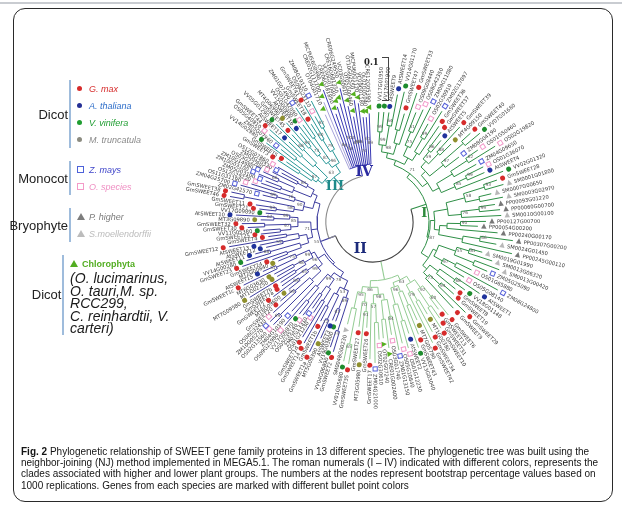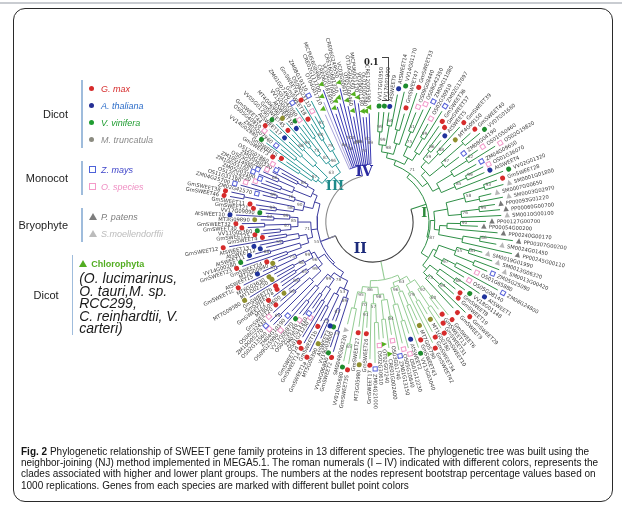--- a/index.html
+++ b/index.html
@@ -4,22 +4,22 @@
 <style>
   html,body{margin:0;padding:0;background:#fff;width:622px;height:515px;
     font-family:"Liberation Sans",sans-serif;overflow:hidden;position:relative;}
   #topline{position:absolute;left:0;top:2px;width:622px;height:2px;background:#c9ccd1;}
   #frame{position:absolute;left:13px;top:8px;width:598px;height:492px;
     border:1.6px solid #2a2a2a;border-radius:12px;background:#fff;}
   #tree-svg{position:absolute;left:0;top:0;}
   
   #legend{position:absolute;left:22px;top:80px;width:176px;}
   .lg-group{display:flex;align-items:stretch;margin-bottom:13px;}
-  .lg-name{width:46px;text-align:right;font-size:11px;color:#222;
-    display:flex;align-items:center;justify-content:flex-end;padding-right:13px;}
+  .lg-name{width:46px;text-align:right;font-size:13px;color:#222;
+    display:flex;align-items:center;justify-content:flex-end;padding-right:1px;}
   .lg-bracket{width:2px;background:#9fbcdc;margin-right:6px;}
   .lg-items{display:flex;flex-direction:column;justify-content:space-between;}
   .lg-item{display:flex;align-items:center;height:17px;font-size:9px;font-style:italic;}
   .lg-item .mk{width:12px;display:inline-flex;justify-content:flex-start;}
   .lg-extra{font-size:14px;font-style:italic;color:#1a1a1a;line-height:12.6px;}
   .mk-circle{width:5px;height:5px;border-radius:50%;display:inline-block;}
   .mk-square{width:5px;height:5px;border:1.3px solid;display:inline-block;background:#fff;}
   .mk-tri{width:0;height:0;border-left:4px solid transparent;border-right:4px solid transparent;
     border-bottom:7px solid;display:inline-block;}
   
@@ -1333,21 +1333,21 @@
       </div>
     </div>
     <div class="lg-group">
       <div class="lg-name">Bryophyte</div>
       <div class="lg-bracket" style="background: rgb(159, 188, 220);"></div>
       <div class="lg-items">
         <div class="lg-item">
           <span class="mk">
             <span class="mk-tri" style="border-bottom-color: rgb(125, 125, 125);"></span>
           </span>
-          <span style="color: rgb(125, 125, 125);">P. patens</span>
+          <span style="color: rgb(125, 125, 125);">P. higher</span>
         </div>
         <div class="lg-item">
           <span class="mk">
             <span class="mk-tri" style="border-bottom-color: rgb(188, 188, 188);"></span>
           </span>
           <span style="color: rgb(188, 188, 188);">S.moellendorffii</span>
         </div>
       </div>
     </div>
     <div class="lg-group">

